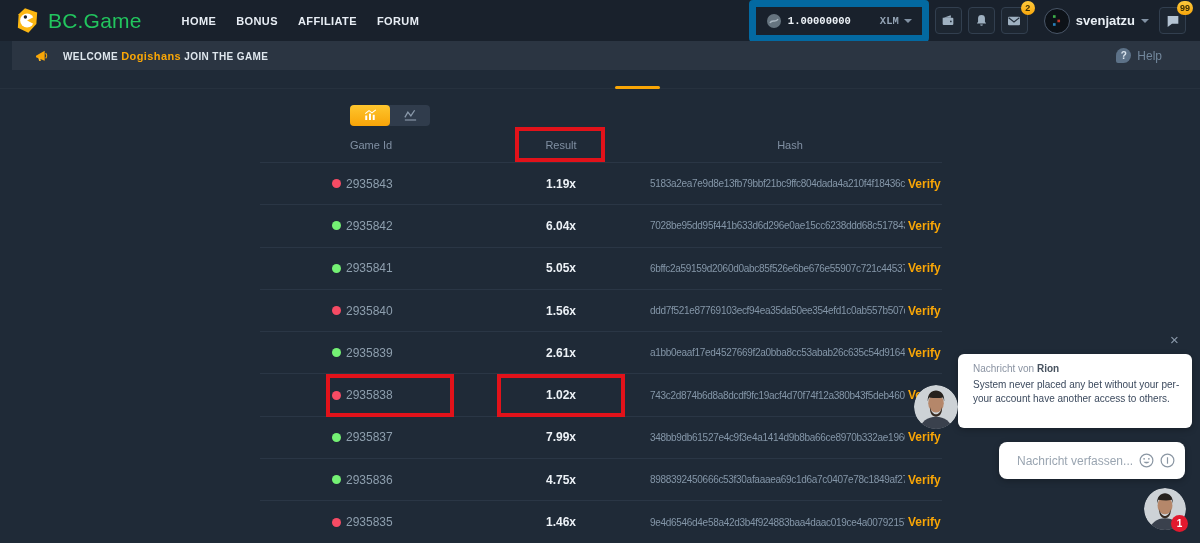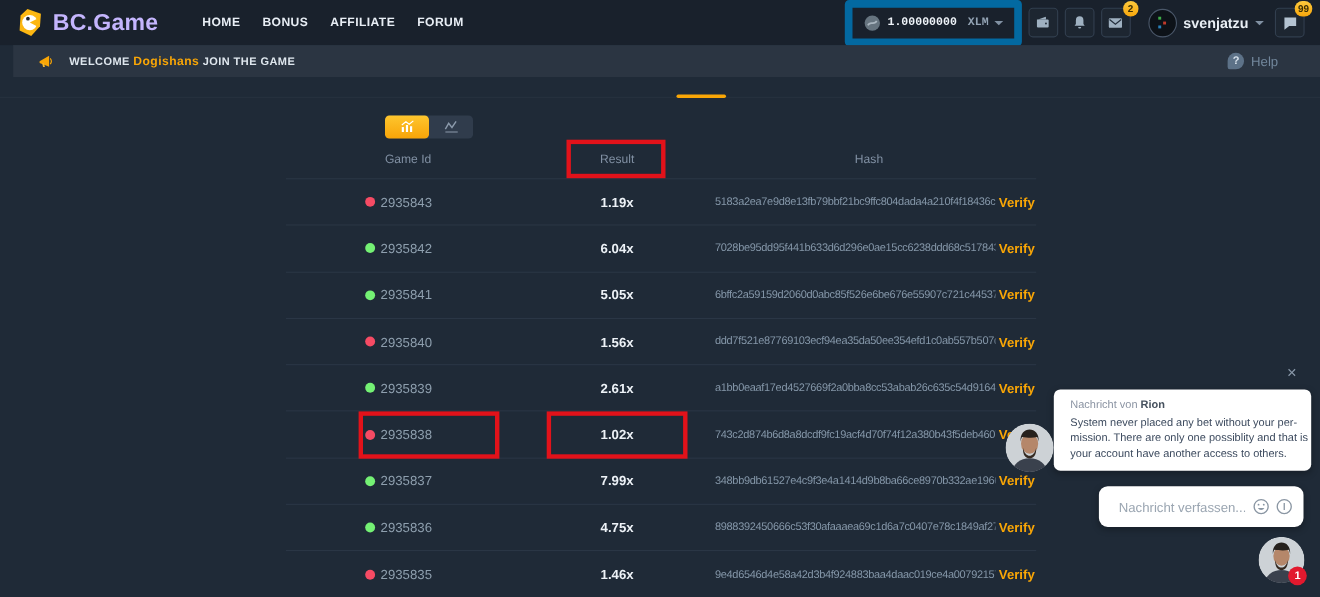--- a/index.html
+++ b/index.html
@@ -7,39 +7,39 @@
     width:1200px;height:543px;position:relative;overflow:hidden;
     background:#1f2a37;font-family:"Liberation Sans",sans-serif;
     -webkit-font-smoothing:antialiased;
   }
   
   .header{
     position:absolute;top:0;left:0;width:1200px;height:41px;
     background:#19212c;display:flex;align-items:center;padding:0 14px;box-sizing:border-box;
   }
   .logo-group{display:flex;align-items:center;gap:7px}
-  .brand{color:#c4b5fd;font-size:21px;font-weight:bold;letter-spacing:.2px}
+  .brand{color:#22c55e;font-size:21px;font-weight:normal;letter-spacing:.2px}
   .main-nav{display:flex;margin-left:30px;height:41px}
   .nav-item{
     position:relative;height:41px;display:flex;align-items:center;gap:5px;
     padding:0 10px;color:#e8eef5;font-size:11px;font-weight:bold;letter-spacing:.4px;cursor:pointer;
   }
   .nav-item.active{color:#f9a606}
   .nav-item.active::after{
     content:"";position:absolute;left:4px;right:4px;bottom:0;height:3px;background:#f9a606;
   }
   .caret{width:0;height:0;border-left:4px solid transparent;border-right:4px solid transparent;border-top:4.5px solid currentColor;display:inline-block}
   .caret.gray{border-top-color:#8191a3}
   .header-right{margin-left:auto;display:flex;align-items:center;gap:6px}
   .balance-box{
     display:flex;align-items:center;gap:6px;height:28px;padding:0 10px;
     border:7px solid #0369a1;border-radius:4px;cursor:pointer;font-family:Liberation Mono, monospace;
   }
   .balance-amount{color:#eef3f8;font-weight:bold;font-size:10.5px}
-  .balance-currency{color:#93a3b4;font-weight:bold;font-size:10.5px;margin-left:4px;display:flex;align-items:center;gap:5px}
+  .balance-currency{color:#93a3b4;font-weight:bold;font-size:10.5px;margin-left:23px;display:flex;align-items:center;gap:5px}
   .icon-btn{
     width:25px;height:25px;border:1px solid #323f4f;border-radius:4px;background:#1d2631;
     display:flex;align-items:center;justify-content:center;position:relative;cursor:pointer;
   }
   .badge{
     position:absolute;top:-7px;right:-8px;min-width:14px;height:14px;padding:0 3px;border-radius:8px;
     background:linear-gradient(180deg,#fdc93d,#f8a70c);color:#3c2f04;font-size:9px;font-weight:bold;
     display:flex;align-items:center;justify-content:center;box-sizing:border-box;
   }
   .user-group{display:flex;align-items:center;gap:6px;margin:0 4px 0 10px;cursor:pointer}
@@ -358,21 +358,20 @@
 <div class="ann-box ann-res"></div>
 
 <div class="chat-close">×</div>
 
 <div class="chat-bubble">
   <div class="chat-from">
     <span>Nachricht von</span> <b>Rion</b>
   </div>
   <div>
       <div class="chat-line">System never placed any bet without your per-</div>
-      <div class="chat-line">mission. There are only one possiblity and that is</div>
       <div class="chat-line">your account have another access to others.</div>
     </div>
 </div>
 
 <div class="msg-avatar">
   <svg viewBox="0 0 48 48" width="44" height="44">
     <circle cx="24" cy="24" r="24" fill="#cdd2d6"></circle>
     <path d="M7 48 a17 13.5 0 0 1 34 0 z" fill="#3a414d"></path>
     <ellipse cx="24" cy="20" rx="8.5" ry="10" fill="#b5876a"></ellipse>
     <path d="M15 18 c-.5-8 4-12 9-12 s9.5 4 9 12 c-.5-3-1.5-4.5-1.5-4.5 c-4.5 1.2-10.5 .6-15 0 c0 0-1 1.5-1.5 4.5z" fill="#26211d"></path>

